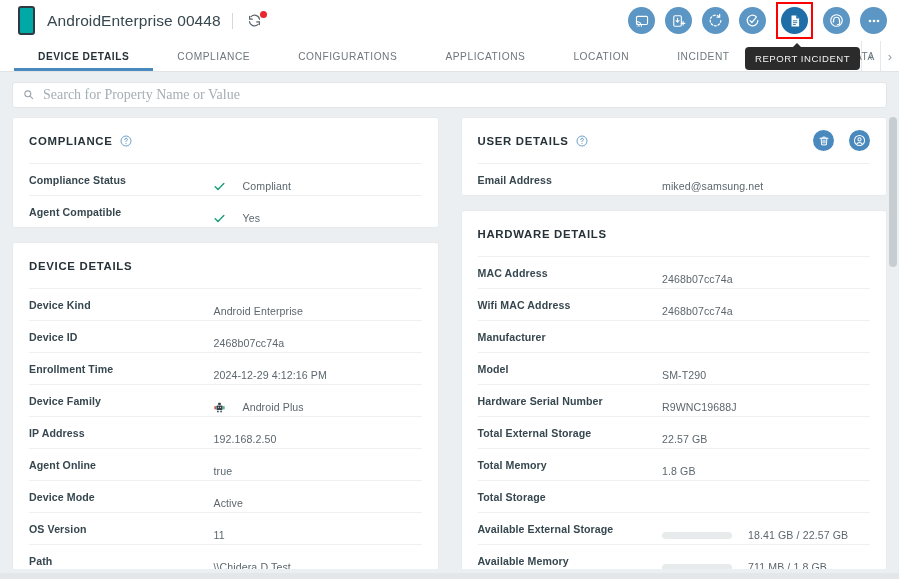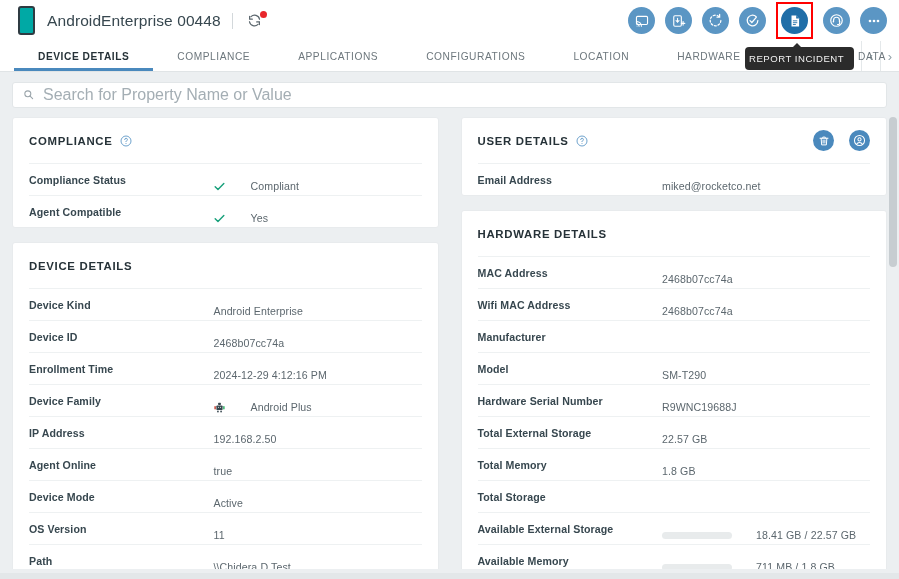--- a/index.html
+++ b/index.html
@@ -166,21 +166,21 @@
 
   
   .tooltip {
     position: absolute;
     top: 6px;
     left: 745px;
     background: #2b2b2b;
     color: #f1f1f1;
     font-size: 9.6px;
     letter-spacing: 0.5px;
-    padding: 6px 10px 6px 4px;
+    padding: 6px 10px 6px 10px;
     border-radius: 4px;
     white-space: nowrap;
     z-index: 40;
   }
   .tooltip::before {
     content: "";
     position: absolute;
     top: -4px;
     left: 47px;
     border-left: 5px solid transparent;
@@ -200,22 +200,22 @@
     border-radius: 3px;
     display: flex;
     align-items: center;
     padding: 0 10px;
     gap: 9px;
   }
   .searchbox input {
     border: 0;
     outline: 0;
     flex: 1;
-    font-family: Liberation Sans, sans-serif;
-    font-size: 16px;
+    font-family: Liberation Serif, serif;
+    font-size: 14px;
     color: #37474f;
     background: transparent;
   }
   .searchbox input::placeholder { color: #a4aeb4; }
 
   
   .content {
     display: flex;
     gap: 22px;
     padding: 0 12px;
@@ -276,21 +276,21 @@
     width: 47%;
     font-weight: bold;
     color: #37474f;
     letter-spacing: 0.1px;
   }
   .row-value {
     flex: 1;
     color: #5c676e;
     display: flex;
     align-items: center;
-    gap: 24px;
+    gap: 16px;
     letter-spacing: 0.1px;
     margin-top: 13px;
   }
   .check {
     color: #18a07b;
     display: inline-flex;
   }
   .android-ico { display: inline-flex; }
 
   .bar-track {
@@ -419,30 +419,30 @@
 
 <div class="tabbar">
   <div class="tabs">
     <div class="tab active">
         <span>DEVICE DETAILS</span>
       </div>
     <div class="tab">
         <span>COMPLIANCE</span>
       </div>
     <div class="tab">
+        <span>CONFIGURATIONS</span>
+      </div>
+    <div class="tab">
         <span>APPLICATIONS</span>
-      </div>
-    <div class="tab">
-        <span>CONFIGURATIONS</span>
       </div>
     <div class="tab">
         <span>LOCATION</span>
       </div>
     <div class="tab">
-        <span>HARDWARE</span>
+        <span>INCIDENT</span>
       </div>
     <div class="tab">
         <span>COLLECTED DATA</span>
       </div>
 
   </div>
   <div class="tab-nav">
     <div class="tab-arrow">‹</div>
     <div class="tab-arrow">›</div>
   </div>
@@ -584,21 +584,21 @@
         <span class="head-btn">
           <svg width="13" height="13" viewBox="0 0 24 24" fill="none" stroke="#ffffff" stroke-width="1.9" stroke-linecap="round">
             <circle cx="12" cy="12" r="9.3"></circle>
             <circle cx="12" cy="10" r="2.9"></circle>
             <path d="M6.6 19.1a6 6 0 0 1 10.8 0"></path>
           </svg>
         </span>
       </div>
       <div class="row">
         <div class="row-label">Email Address</div>
-        <div class="row-value">miked@rocketco.net</div>
+        <div class="row-value">miked@samsung.net</div>
       </div>
     </div>
 
     <div class="card">
       <div class="card-head">
         <span class="card-title">HARDWARE DETAILS</span>
       </div>
       <div class="row">
         <div class="row-label">MAC Address</div>
         <div class="row-value">2468b07cc74a</div>

